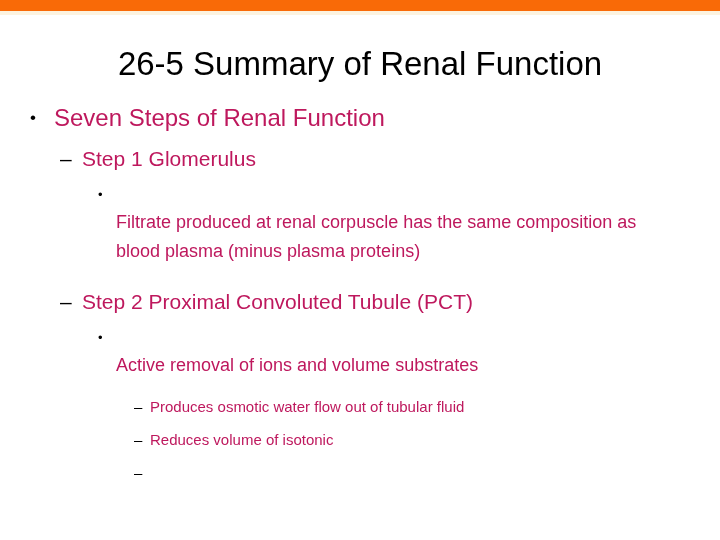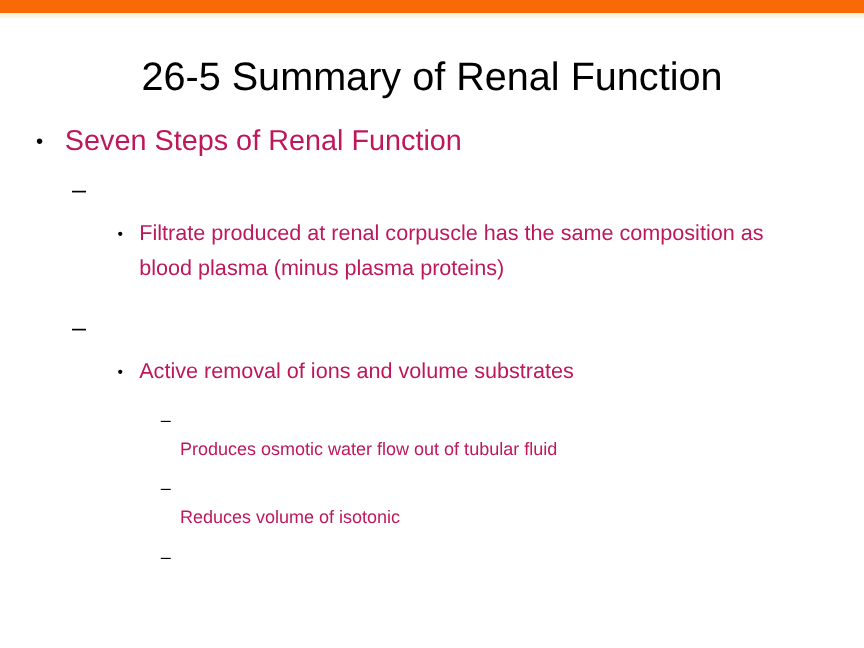--- a/index.html
+++ b/index.html
@@ -121,37 +121,37 @@
   }
   .lvl3 .bullet-marker {
     width: 18px;
     font-size: 13px;
     line-height: 29px;
   }
   .lvl3 .bullet-text {
     font-size: 18px;
     line-height: 29px;
     max-width: 545px;
+    margin-top: 28px;
   }
 
   
   .lvl4 {
     padding-left: 134px;
     margin-bottom: 0px;
   }
   .lvl4 .bullet-marker {
     width: 16px;
     font-size: 15px;
     line-height: 33px;
   }
   .lvl4 .bullet-text {
     font-size: 15px;
     line-height: 33px;
     max-width: 470px;
-    margin-top: 24px;
   }
 
   .gap-before-step2 { margin-top: 20px; }
   .gap-before-lvl4  { margin-top: 10px; }
 </style>
 </head>
 <body>
 
 <div class="slide">
 
@@ -162,29 +162,31 @@
 
   <div class="body-area">
 
     <div class="bullet-row lvl1">
       <span class="bullet-marker">•</span>
       <span class="bullet-text">Seven Steps of Renal Function</span>
     </div>
 
     <div class="bullet-row lvl2">
       <span class="bullet-marker">–</span>
+      <span class="bullet-text">Step 1 Glomerulus</span>
     </div>
 
     <div class="bullet-row lvl3">
       <span class="bullet-marker">•</span>
       <span class="bullet-text">Filtrate produced at renal corpuscle has the same composition as blood plasma (minus plasma proteins)</span>
     </div>
 
     <div class="bullet-row lvl2 gap-before-step2">
       <span class="bullet-marker">–</span>
+      <span class="bullet-text">Step 2 Proximal Convoluted Tubule (PCT)</span>
     </div>
 
     <div class="bullet-row lvl3">
       <span class="bullet-marker">•</span>
       <span class="bullet-text">Active removal of ions and volume substrates</span>
     </div>
 
     <div class="bullet-row lvl4 gap-before-lvl4">
       <span class="bullet-marker">–</span>
       <span class="bullet-text">Produces osmotic water flow out of tubular fluid</span>

